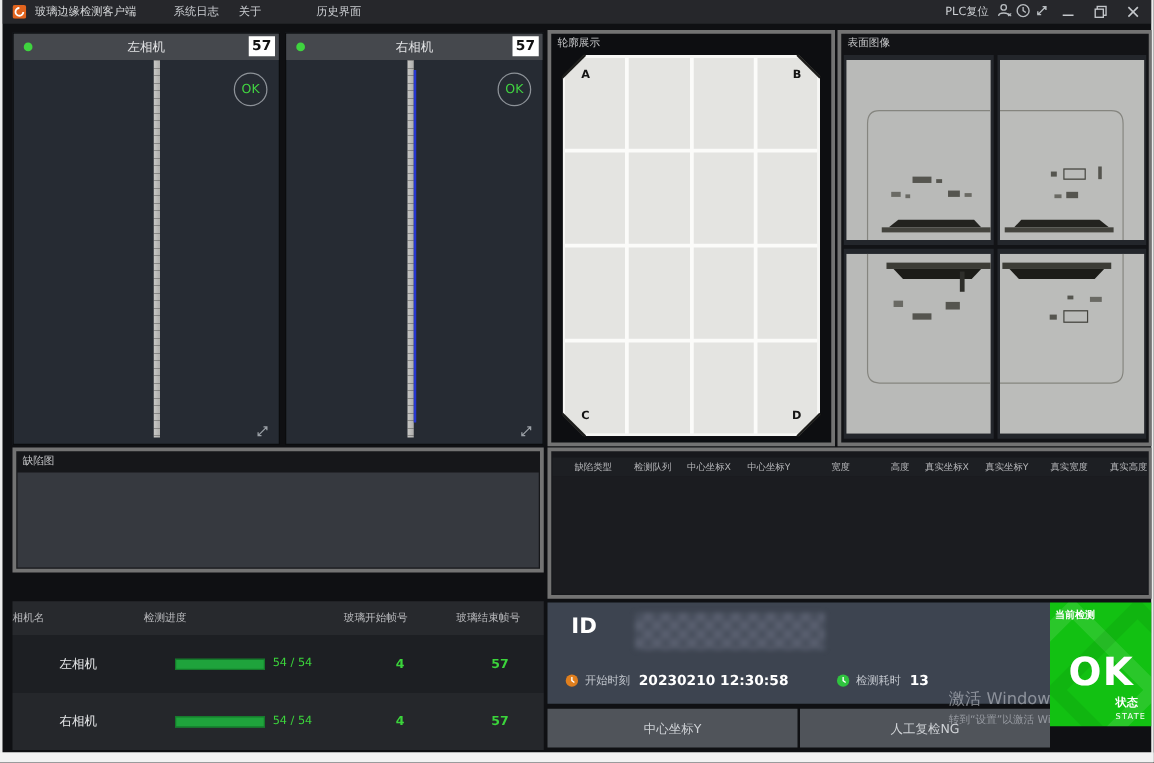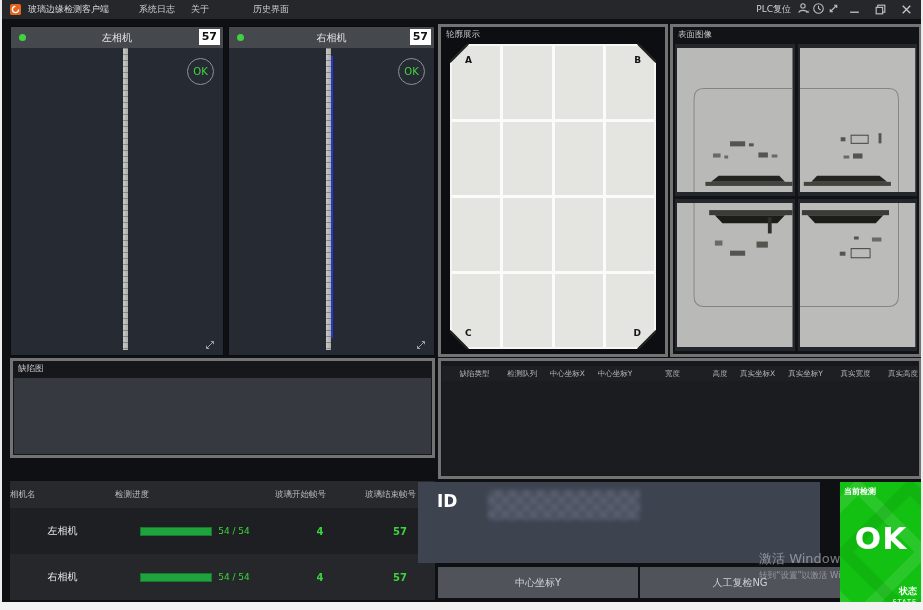--- a/index.html
+++ b/index.html
@@ -86,45 +86,45 @@
   .ctable .hrow span{font-size:8.5px;color:#b9babd;text-align:left}
   .crow{display:grid;grid-template-columns:105px 160px 90px 70px;height:46px;align-items:center}
   .crow-1{background:#1d1f23}.crow-2{background:#25272b}
   .crow .cname{font-size:10px;color:#e6e7e9;text-align:center}
   .prog{display:flex;align-items:center;justify-content:center;gap:6px}
   .pbar{width:72px;height:9px;background:#1fa33c;border:1px solid #157a2b}
   .ptext{font-size:9px;color:#3bd43b}
   .cval{font-size:10px;color:#3bd43b;font-weight:bold;text-align:center}
 
   
-  .info{position:absolute;left:416px;top:482px;width:402px;height:81px;background:#3d4450}
+  .info{position:absolute;left:436px;top:482px;width:402px;height:81px;background:#3d4450}
   .id-label{position:absolute;left:19px;top:9px;font-size:17px;font-weight:bold;color:#fff}
   .id-blur{position:absolute;left:70px;top:8px;width:152px;height:30px;border-radius:2px;
      background-image:linear-gradient(45deg,#5a6070 25%,transparent 25%,transparent 75%,#5a6070 75%),
                       linear-gradient(45deg,#5a6070 25%,#49505e 25%,#49505e 75%,#5a6070 75%);
      background-size:14px 14px;background-position:0 0,7px 7px;filter:blur(2px)}
   .time-row{position:absolute;left:14px;top:56px;display:flex;align-items:center;font-size:9px;color:#c3c7ce}
   .time-row .val{color:#fff;font-weight:bold;font-size:11px;margin-left:7px}
   .clock-ic{width:11px;height:11px;margin-right:5px;flex:0 0 auto}
   .gap40{width:38px}
 
   .btns{position:absolute;left:436px;top:567px;width:402px;height:31px;display:flex;gap:2px;z-index:1}
   .btns button{flex:1;background:#50545a;border:none;color:#cfd2d6;font-size:10px;
                font-family:inherit;cursor:pointer}
 
-  .result{position:absolute;left:838px;top:482px;width:82px;height:128px;background:#12c112;
+  .result{position:absolute;left:838px;top:482px;width:82px;height:99px;background:#12c112;
           color:#fff;overflow:hidden;z-index:6}
   .result::before,.result::after{content:"";position:absolute;width:80px;height:80px;
           border:12px solid rgba(255,255,255,.10);transform:rotate(45deg)}
   .result::before{left:-34px;top:18px}
   .result::after{left:18px;top:18px;border-color:rgba(0,80,0,.10)}
   .res-title{position:absolute;left:4px;top:4px;font-size:8px;font-weight:bold;z-index:2}
   .res-ok{position:absolute;left:0;right:0;top:38px;text-align:center;font-size:31px;
           font-weight:bold;letter-spacing:1px;z-index:2}
-  .res-state{position:absolute;right:5px;bottom:4px;text-align:right;z-index:2}
+  .res-state{position:absolute;right:5px;bottom:4px;text-align:left;z-index:2}
   .res-state .s1{font-size:9px;font-weight:bold;display:block}
   .res-state .s2{font-size:6.5px;letter-spacing:1px;display:block}
 
   .wm{position:absolute;left:757px;top:550px;z-index:5;color:rgba(205,210,216,.55);pointer-events:none}
   .wm .l1{font-size:13px}
   .wm .l2{font-size:8.5px;margin-top:2px}
 
   .frame-bottom{position:absolute;left:0;right:0;bottom:0;height:8px;background:#f2f2f2}
 </style>
 </head>
@@ -354,20 +354,39 @@
         <span class="ptext">54 / 54</span>
       </span>
       <span class="cval">4</span>
       <span class="cval">57</span>
     </div>
   </div>
 
   <div class="info">
     <span class="id-label">ID</span>
     <span class="id-blur"></span>
+    <div class="time-row">
+      <span class="clock-ic">
+        <svg viewBox="0 0 12 12">
+            <circle cx="6" cy="6" r="5.4" fill="#e07f1e"></circle>
+        <path d="M6 2.8 V6 l2.2 1.6" fill="none" stroke="#fff" stroke-width="1.2"></path>
+          </svg>
+      </span>
+      <span>开始时刻</span>
+      <span class="val">20230210 12:30:58</span>
+      <span class="gap40"></span>
+      <span class="clock-ic">
+        <svg viewBox="0 0 12 12">
+            <circle cx="6" cy="6" r="5.4" fill="#2fc33e"></circle>
+        <path d="M6 2.8 V6 l2.2 1.6" fill="none" stroke="#fff" stroke-width="1.2"></path>
+          </svg>
+      </span>
+      <span>检测耗时</span>
+      <span class="val">13</span>
+    </div>
   </div>
 
   <div class="btns">
     <button>中心坐标Y</button>
     <button>人工复检NG</button>
   </div>
 
   <div class="wm">
     <div class="l1">激活 Windows</div>
     <div class="l2">转到“设置”以激活 Windows。</div>

